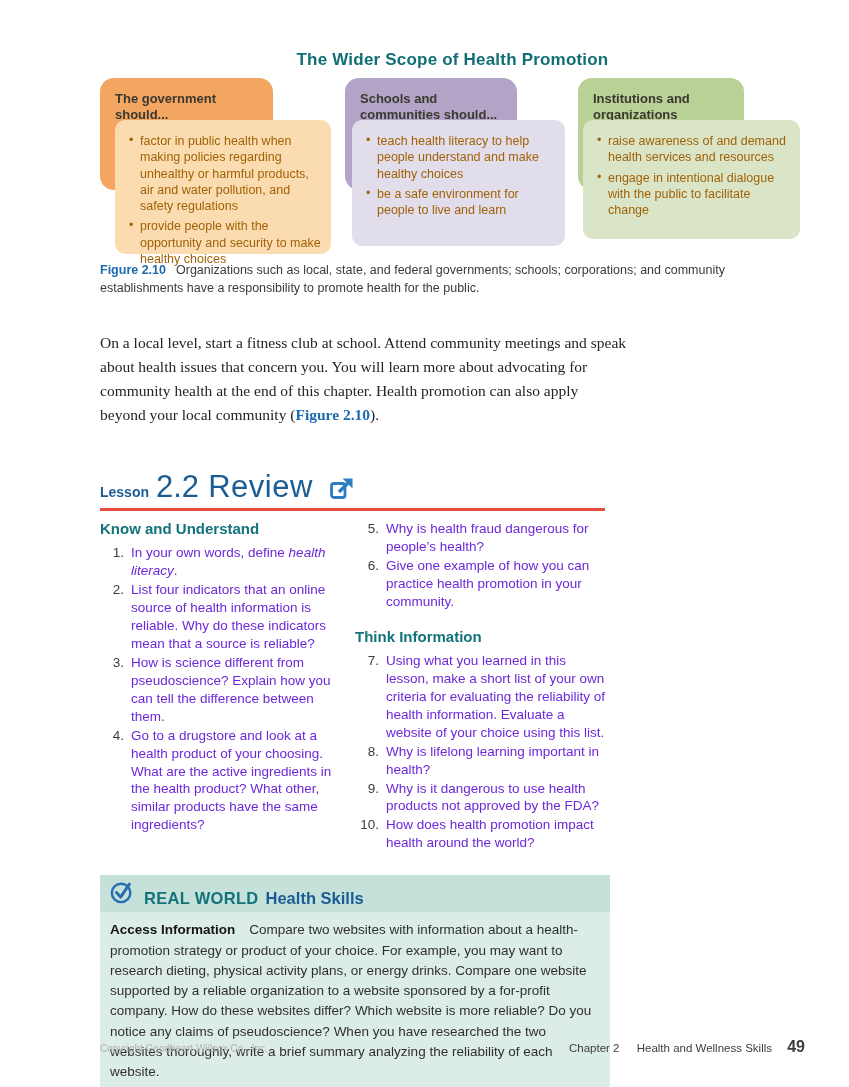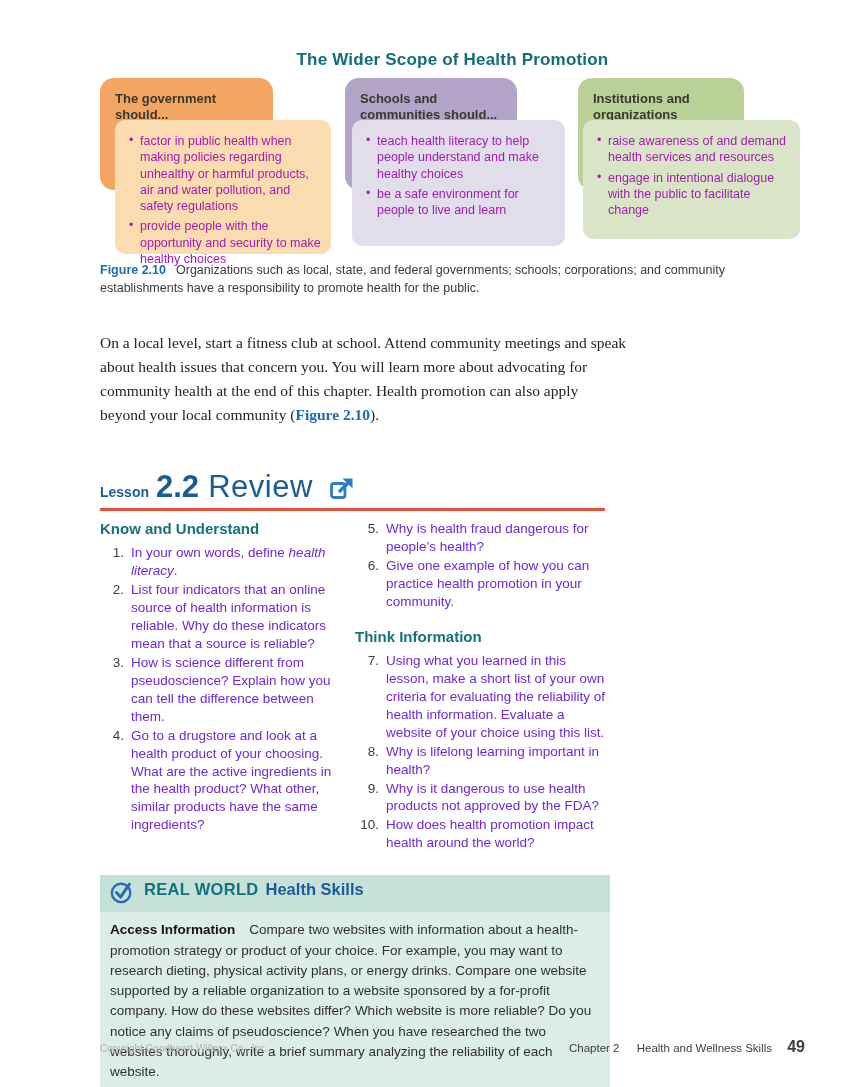--- a/index.html
+++ b/index.html
@@ -19,21 +19,21 @@
 
   
   .figure-region { position:relative; margin-top:8px; height:178px; }
   .fig-header {
     position:absolute; top:0; border-radius:14px;
     padding:13px 14px 0 15px; font-size:13px; font-weight:bold;
     color:#3a382f; line-height:1.25;
   }
   .fig-body {
     position:absolute; border-radius:10px; padding:13px 10px 16px 12px;
-    font-size:12.5px; line-height:1.3; color:#a21caf;
+    font-size:12.5px; line-height:1.3; color:#a16207;
   }
   .fig-body ul { list-style:none; }
   .fig-body li { position:relative; padding-left:13px; margin-bottom:4px; }
   .fig-body li::before { content:"\2022"; position:absolute; left:2px; top:-1px; }
   .h1c { left:0;   width:173px; height:112px; background:#f3a661; }
   .b1c { left:15px; top:42px; width:216px; height:134px; background:#fbdcb0; }
   .h2c { left:245px; width:172px; height:112px; background:#b2a4c6; }
   .b2c { left:252px; top:42px; width:213px; height:126px; background:#e2ddeb; }
   .h3c { left:478px; width:166px; height:112px; background:#b9d096; }
   .b3c { left:483px; top:42px; width:217px; height:119px; background:#dae5c8; }
@@ -45,40 +45,40 @@
   
   .body-para {
     margin-top:34px; width:527px;
     font-family:"Liberation Serif", serif; font-size:15.5px; line-height:1.55; color:#242424;
   }
   .fig-link { color:#1c6bb2; font-weight:bold; text-decoration:none; }
 
   
   .lesson-head { margin-top:42px; display:flex; align-items:baseline; color:#1b5c95; }
   .lesson-word { font-size:14px; font-weight:600; }
-  .lesson-num  { font-size:31px; font-weight:bold; margin-left:7px; }
+  .lesson-num  { font-size:31px; font-weight:normal; margin-left:7px; }
   .lesson-rev  { font-size:31px; font-weight:400; margin-left:9px; letter-spacing:.5px; }
   .share-ic { margin-left:16px; align-self:center; position:relative; top:3px; }
   .red-rule { margin-top:3px; width:505px; height:3px; background:#e4503c; }
 
   
   .review-cols { display:flex; margin-top:9px; width:510px; }
   .rev-col { width:245px; }
   .rev-col.right { width:255px; margin-left:10px; }
   .rev-heading { font-size:15px; font-weight:bold; color:#12737a; margin-bottom:7px; }
   .rev-heading.tc { margin-top:17px; }
   .q-row { display:flex; margin-bottom:1px; }
   .q-num { width:24px; text-align:right; flex:none; font-size:13.5px; line-height:1.33; color:#3d3d3d; }
   .q-text { margin-left:7px; font-size:13.5px; line-height:1.33; color:#6d28d9; }
 
   
   .rw-box { margin-top:22px; width:510px; }
   .rw-header {
     background:#c5e1da; padding:5px 12px 4px 10px;
-    display:flex; align-items:flex-start;
+    display:flex; align-items:flex-end;
   }
   .rw-title1 { font-size:16.5px; font-weight:bold; color:#12737a; margin-left:10px; letter-spacing:.3px; }
   .rw-title2 { font-size:16.5px; font-weight:bold; color:#1b5c95; margin-left:7px; }
   .rw-body { background:#dcece8; padding:8px 12px 14px 10px; font-size:13.5px; line-height:1.5; color:#303030; }
   .rw-lead { font-weight:bold; color:#141414; margin-right:14px; }
 
   
   .footer { position:absolute; left:100px; top:1038px; width:705px; display:flex; align-items:baseline; }
   .foot-copy { font-size:10px; color:#b2b0b0; }
   .foot-right { margin-left:auto; font-size:11.5px; color:#3d3d3d; }

